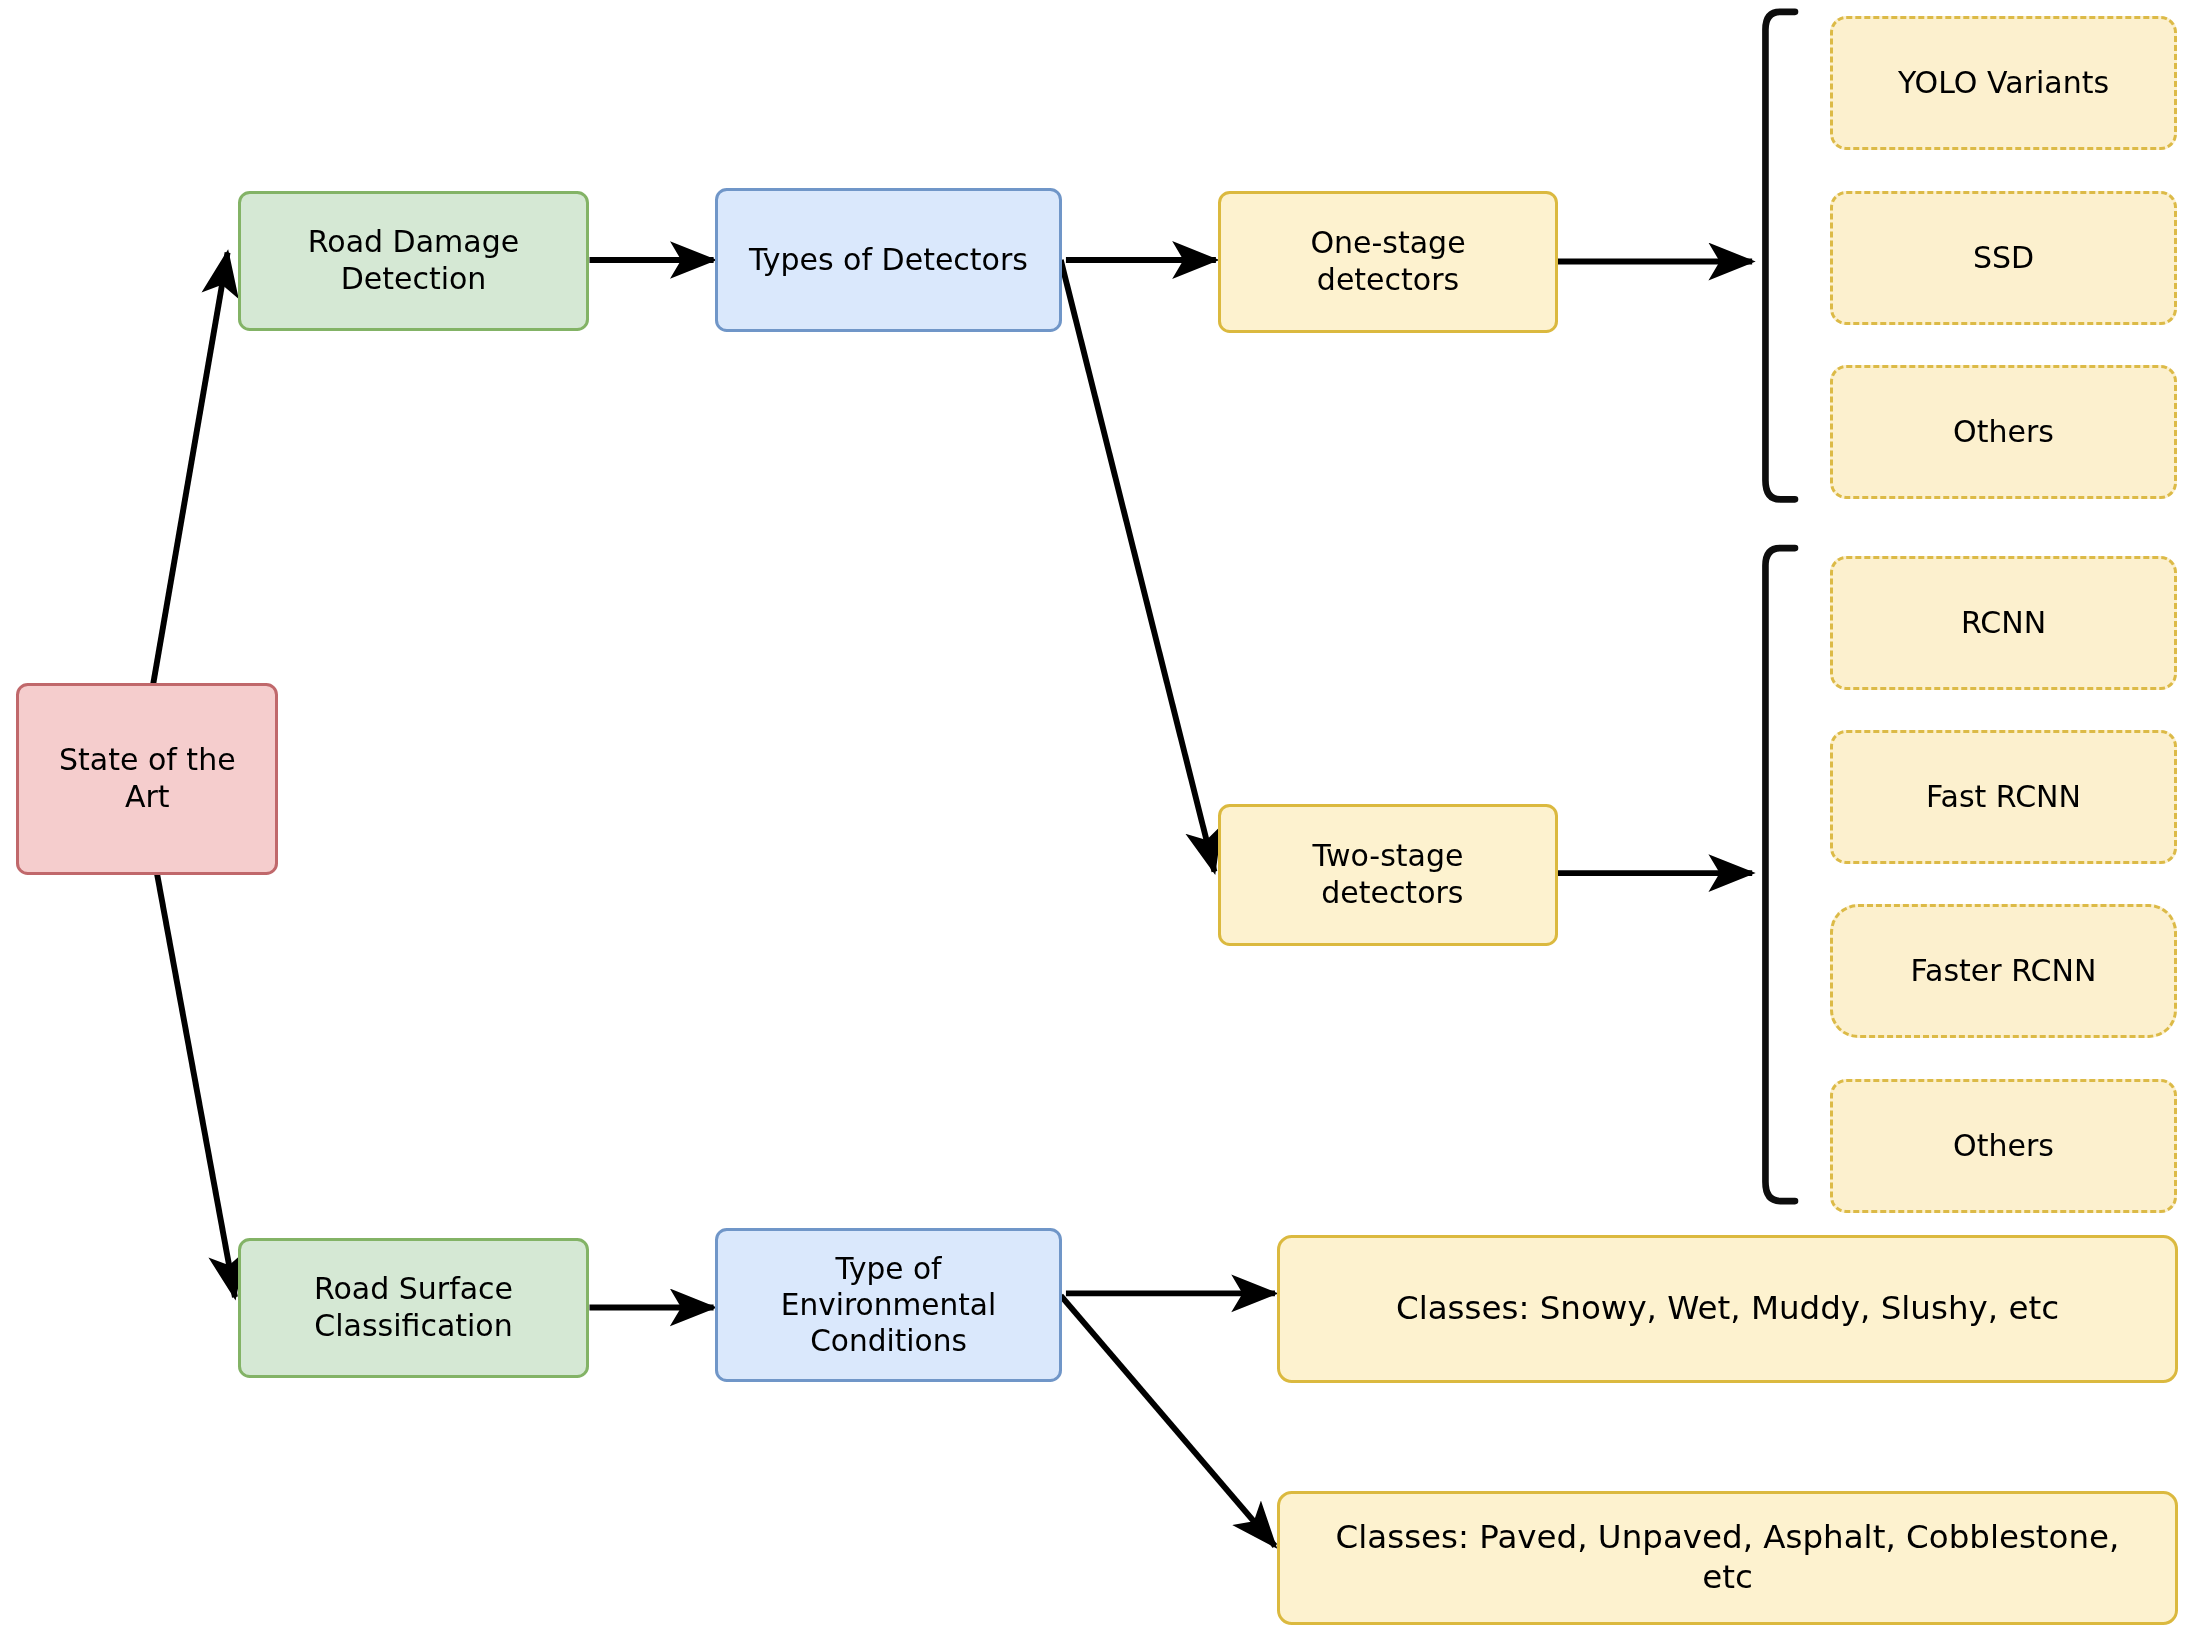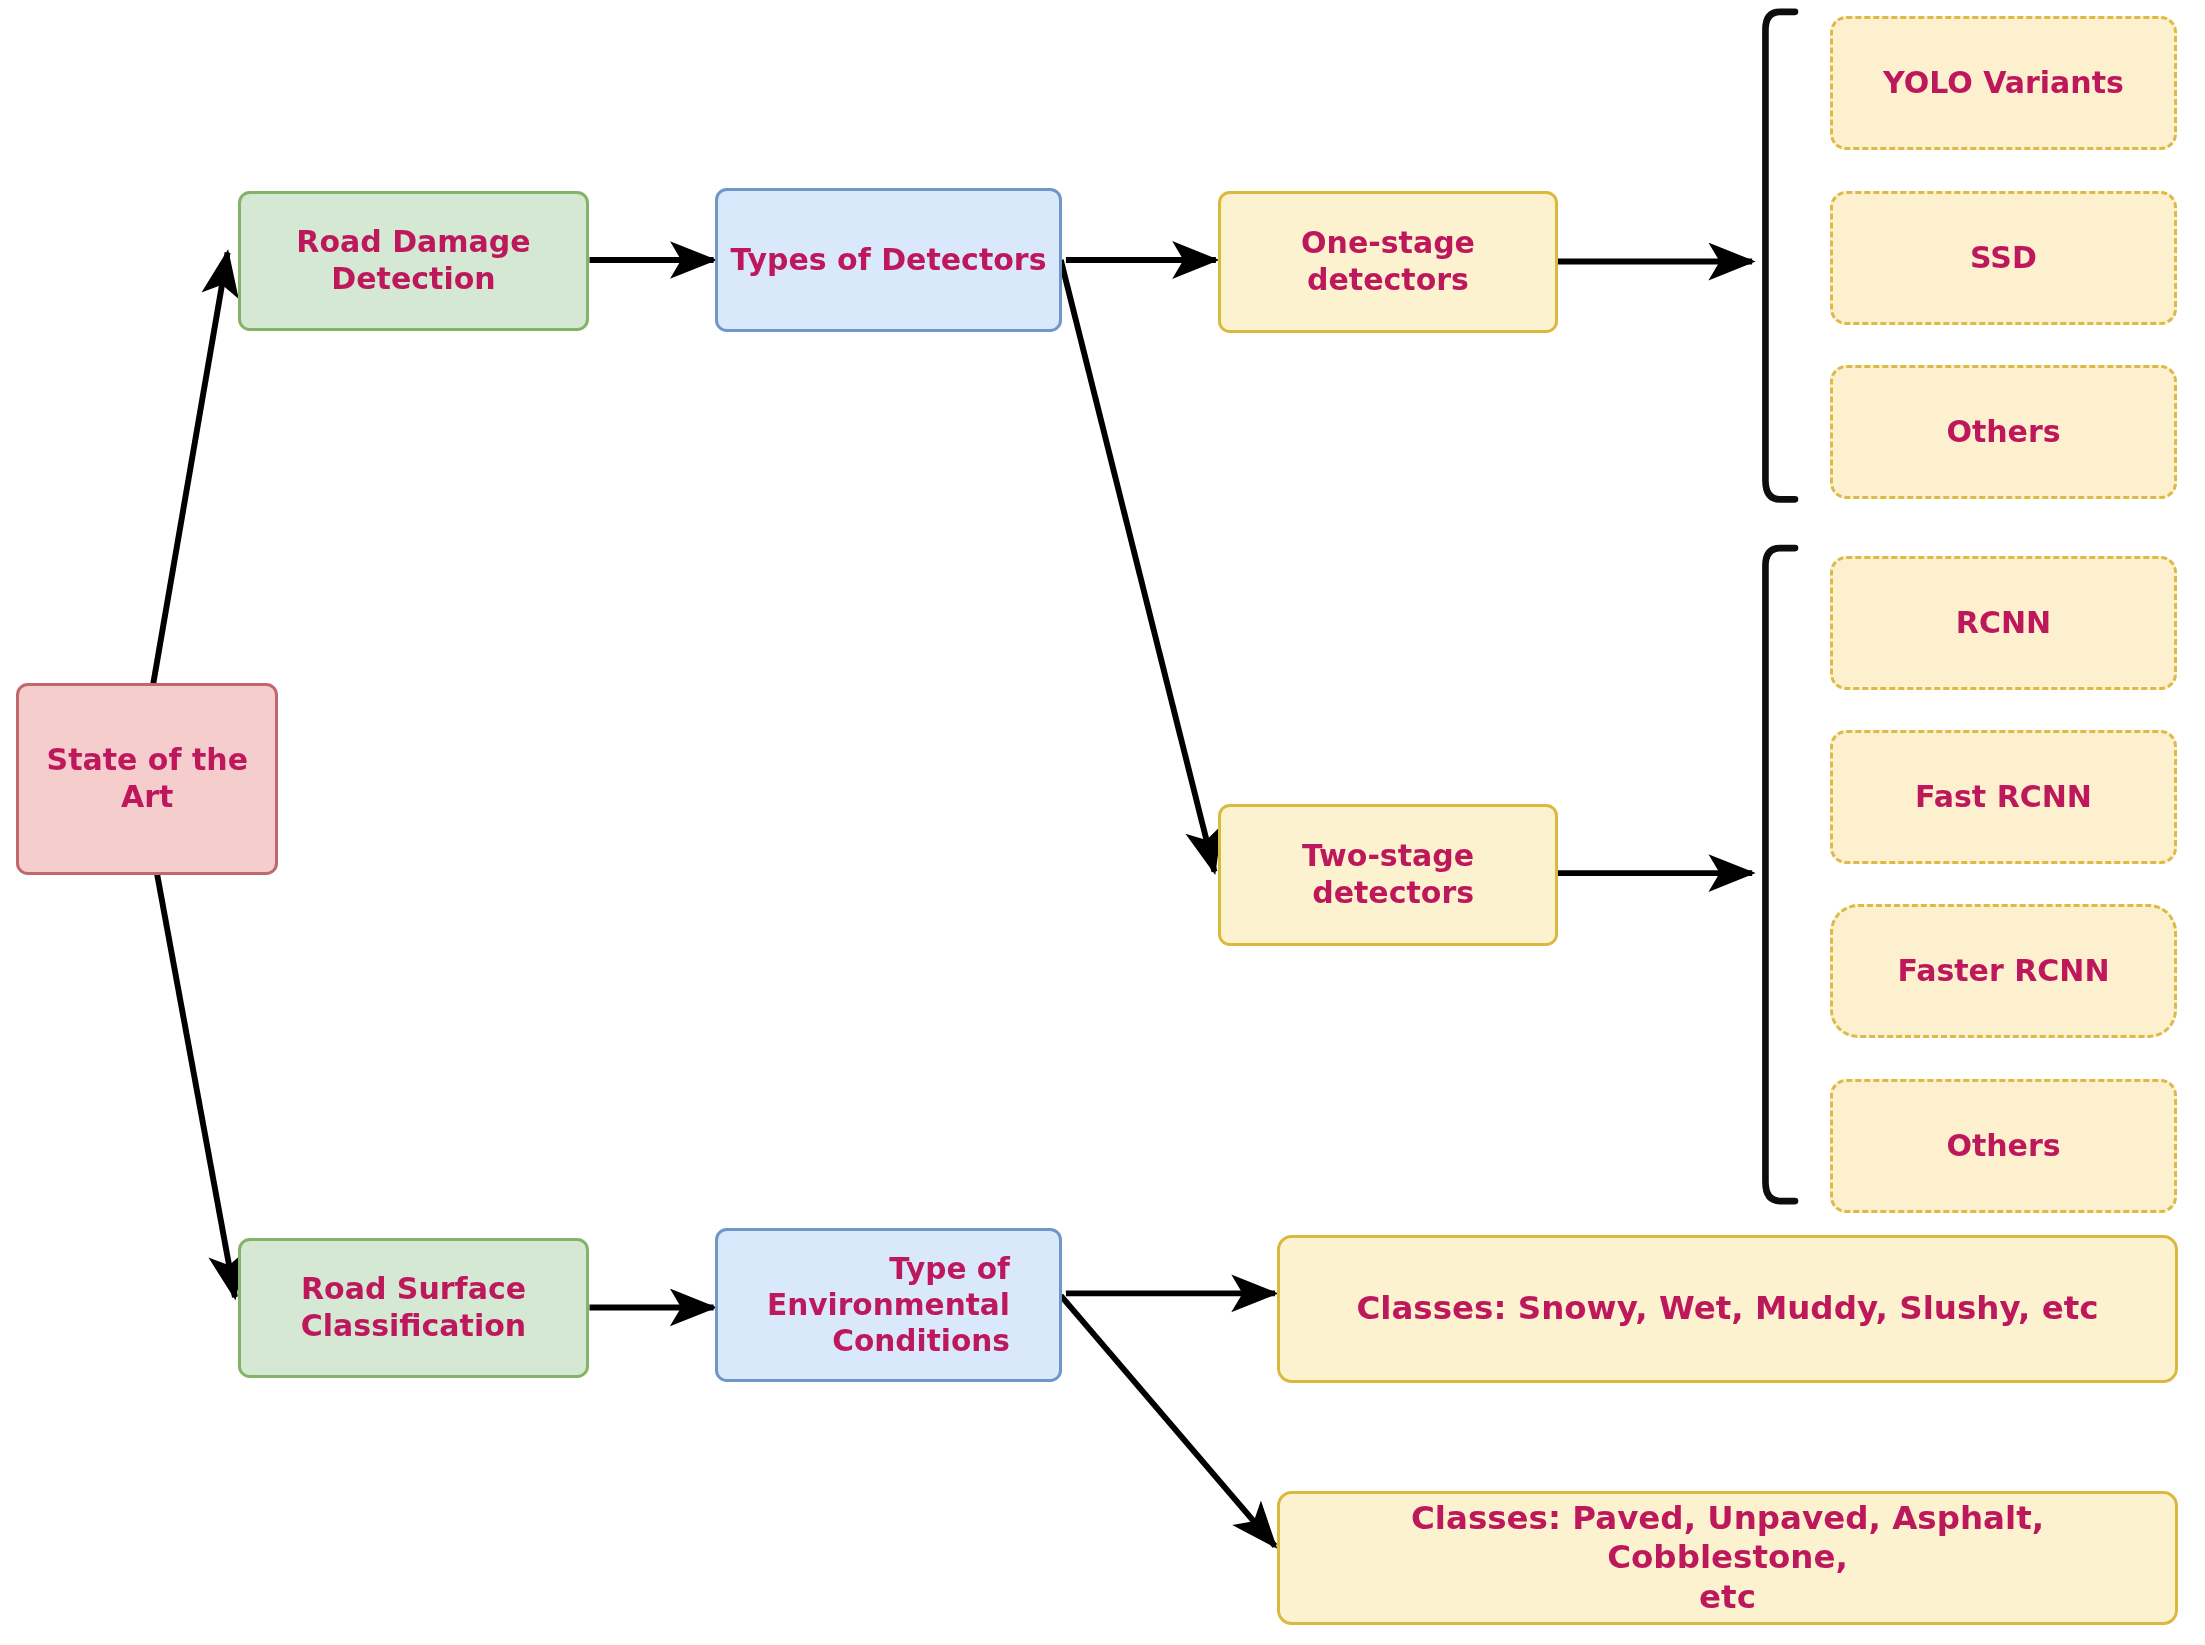--- a/index.html
+++ b/index.html
@@ -24,42 +24,41 @@
     pointer-events: none;
   }
   .node {
     position: absolute;
     box-sizing: border-box;
     display: flex;
     align-items: center;
     justify-content: center;
     text-align: center;
     border-radius: 11.8px;
-    font-weight: bold;
-    color: #be185d;
+    font-weight: normal;
+    color: #000000;
     line-height: 1.22;
     padding: 3px 7.4px;
     white-space: pre-line;
   }
   .node-root {
     background: #f5cdcd;
     border: 3px solid #c0686b;
     font-size: 30px;
   }
   .node-green {
     background: #d5e8d4;
     border: 3px solid #83b366;
     font-size: 30px;
   }
   .node-blue {
     background: #dae8fc;
     border: 3px solid #7096c8;
     font-size: 30px;
     overflow: visible;
-    text-align: right;
   }
   .node-yellow {
     background: #fdf2cf;
     border: 3px solid #dbb93f;
     font-size: 30px;
   }
   .node-yellow-dashed {
     background: #fcf0ce;
     border: 3.7px dashed #dcba47;
     font-size: 30px;

